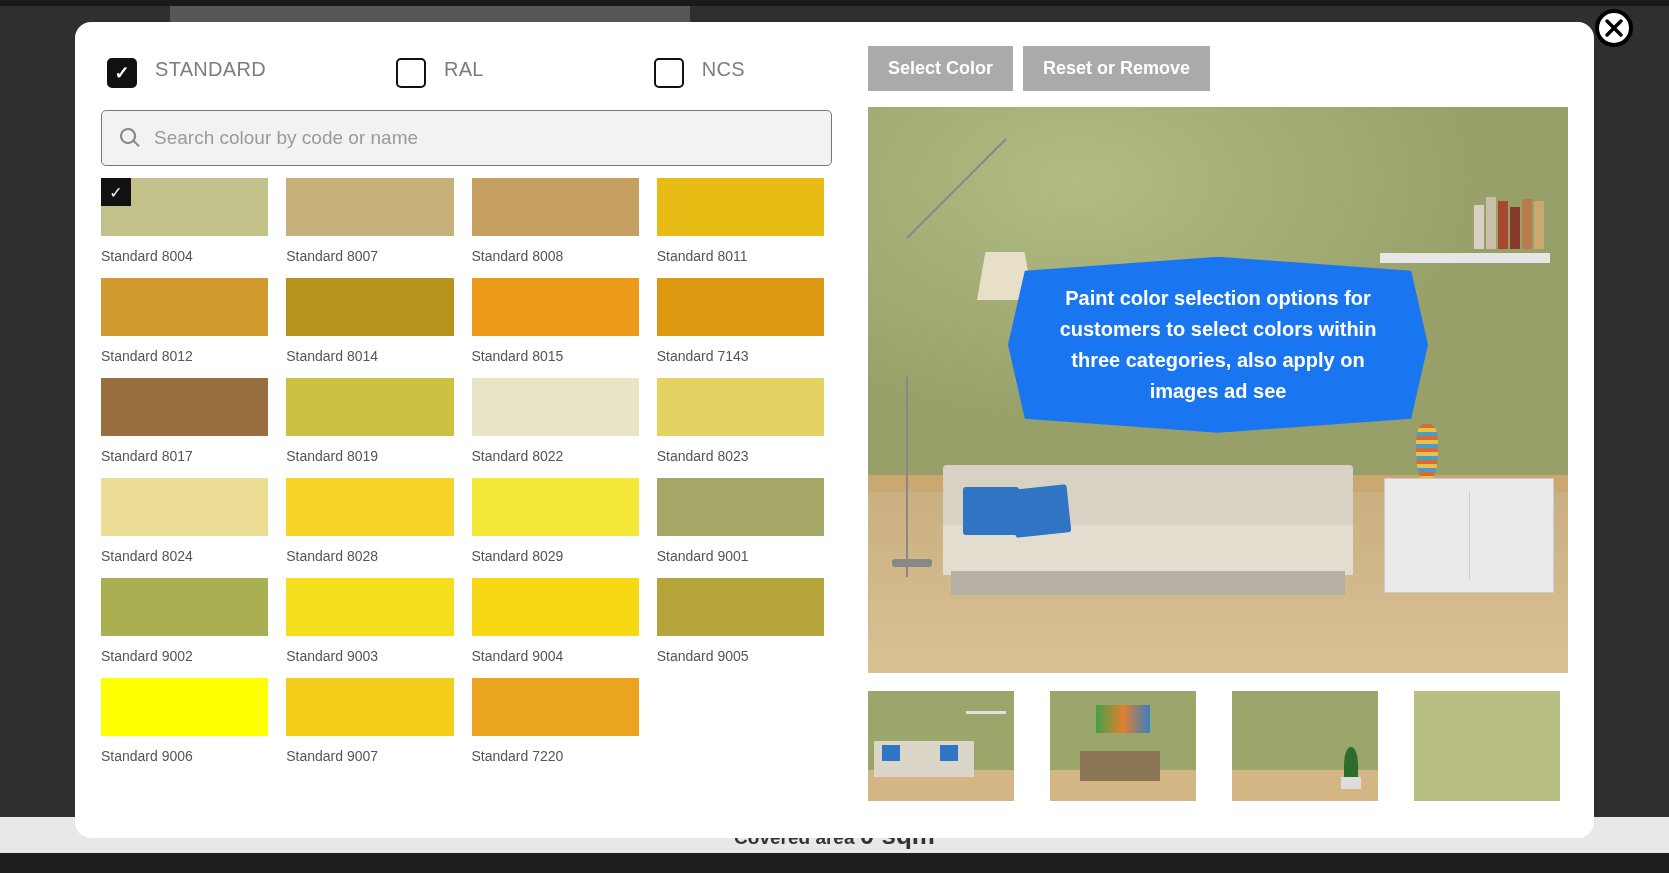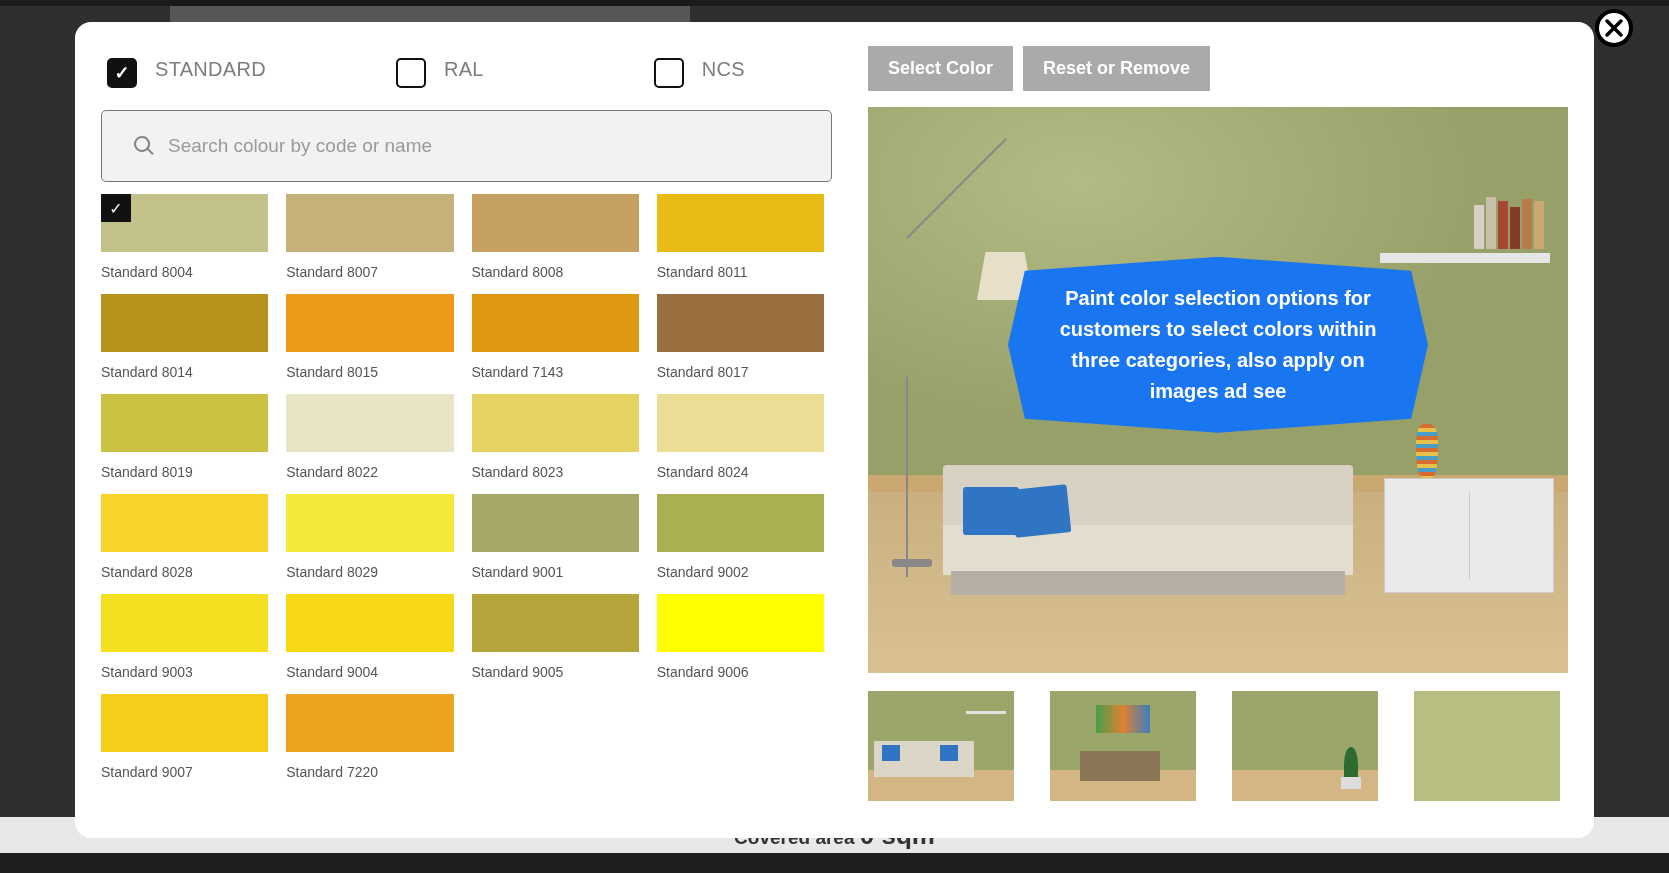--- a/index.html
+++ b/index.html
@@ -18,21 +18,21 @@
 .left-pane { flex: 1; min-width: 0; display: flex; flex-direction: column; }
 .right-pane { width: 700px; display: flex; flex-direction: column; }
 
 .category-row { display: flex; gap: 45px; align-items: center; padding-left: 6px; padding-top: 12px; }
 .cat-item { display: flex; gap: 18px; cursor: pointer; }
 .checkbox { width: 30px; height: 30px; border: 2.5px solid #111; border-radius: 5px; background: #fff; display: flex; align-items: center; justify-content: center; }
 .checkbox.checked { background: #111; }
 .checkbox.checked::after { content: "✓"; color: #fff; font-size: 18px; font-weight: bold; }
 .cat-label { font-size: 20px; color: #7d7d7d; font-weight: 500; letter-spacing: 0.3px; }
 
-.search-wrap { margin-top: 22px; border: 1.5px solid #777; border-radius: 5px; background: #f2f2f2; display: flex; align-items: center; height: 72px; padding: 0 30px; }
+.search-wrap { margin-top: 22px; border: 1.5px solid #777; border-radius: 5px; background: #f2f2f2; display: flex; align-items: center; height: 56px; padding: 0 16px; }
 .search-wrap svg { width: 24px; height: 24px; fill: #888; margin-right: 12px; }
 .search-input { flex: 1; border: none; background: transparent; font-size: 19px; color: #555; outline: none; }
 .search-input::placeholder { color: #9a9a9a; }
 
 .swatch-scroll { margin-top: 12px; overflow-y: scroll; flex: 1; padding-right: 8px; }
 .swatch-grid { display: grid; grid-template-columns: repeat(4, 1fr); gap: 14px 18px; }
 .swatch-item { cursor: pointer; position: relative; }
 .swatch-color { height: 58px; width: 100%; position: relative; }
 .swatch-check { position: absolute; top: 0; left: 0; width: 30px; height: 28px; background: #111; display: flex; align-items: center; justify-content: center; color: #fff; font-size: 16px; }
 .swatch-label { font-size: 14px; color: #555; margin-top: 12px; }
@@ -151,20 +151,24 @@
           </div>
           <div class="swatch-item">
             <div class="swatch-color" style="background: rgb(198, 160, 96);"></div>
             <div class="swatch-label">Standard 8008</div>
           </div>
           <div class="swatch-item">
             <div class="swatch-color" style="background: rgb(233, 188, 21);"></div>
             <div class="swatch-label">Standard 8011</div>
           </div>
           <div class="swatch-item">
+            <div class="swatch-color" style="background: rgb(208, 154, 47);"></div>
+            <div class="swatch-label">Standard 8012</div>
+          </div>
+          <div class="swatch-item">
             <div class="swatch-color" style="background: rgb(182, 147, 29);"></div>
             <div class="swatch-label">Standard 8014</div>
           </div>
           <div class="swatch-item">
             <div class="swatch-color" style="background: rgb(235, 154, 26);"></div>
             <div class="swatch-label">Standard 8015</div>
           </div>
           <div class="swatch-item">
             <div class="swatch-color" style="background: rgb(221, 151, 16);"></div>
             <div class="swatch-label">Standard 7143</div>

